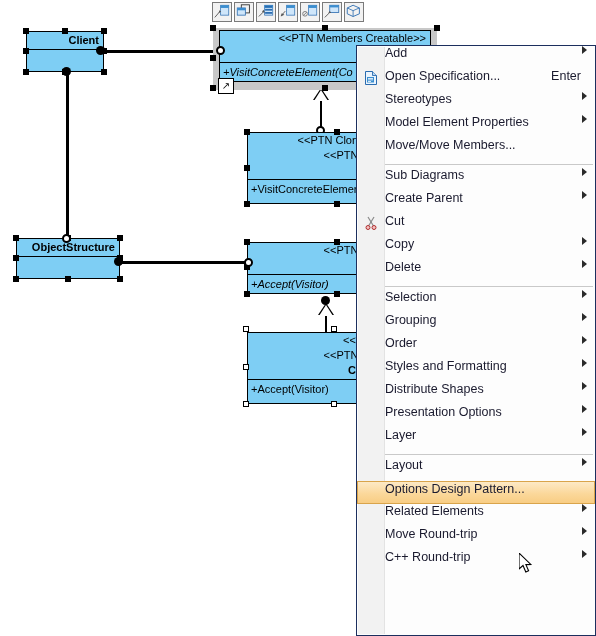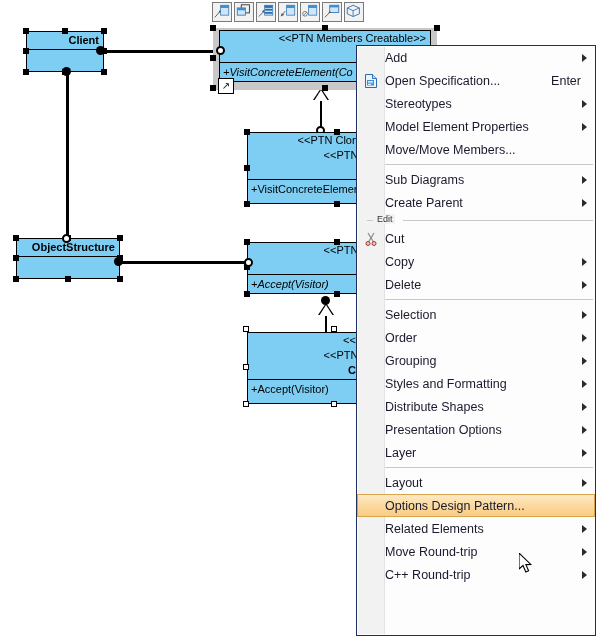--- a/index.html
+++ b/index.html
@@ -49,21 +49,21 @@
   .badge{position:absolute;width:14px;height:14px;background:#fff;border:1px solid #000;display:flex;align-items:center;justify-content:center;font-size:10px;line-height:10px;}
 
   
   #ctxmenu{
     position:absolute;left:356px;top:45px;width:240px;height:591px;
     background:#fdfdfd;border:1px solid #1c2f5e;box-sizing:border-box;
     font-size:12.5px;color:#1a1a2e;
   }
   #ctxmenu .gutter{position:absolute;left:1px;top:1px;width:26px;bottom:1px;background:#f2f2f2;border-right:1px solid #e3e3e3;}
   .mi{
-    position:relative;height:23px;display:flex;align-items:center;
+    position:relative;height:23px;display:flex;
     padding-left:28px;box-sizing:border-box;z-index:2;
   }
   .mi .lbl{flex:0 0 auto;}
   .mi .acc{position:absolute;right:14px;font-size:12.5px;color:#1a1a2e;}
   .mi .arr{position:absolute;right:8px;width:0;height:0;
     border-top:4px solid transparent;border-bottom:4px solid transparent;border-left:5px solid #2b2b2b;}
   .mi .ico{position:absolute;left:4px;width:20px;height:18px;display:flex;align-items:center;justify-content:center;}
   .mi.sel{
     background:linear-gradient(to bottom,#fde9c6 0%,#fbd89b 55%,#f8cd84 100%);
     border:1px solid #d9a44b;box-sizing:border-box;padding-left:27px;
@@ -286,25 +286,20 @@
         <i></i>
       </div>
       <div class="mi">
         <span class="lbl">Sub Diagrams</span>
         <span class="arr"></span>
       </div>
       <div class="mi">
         <span class="lbl">Create Parent</span>
         <span class="arr"></span>
       </div>
-      <div class="msep labeled">
-        <u></u>
-        <b>Edit</b>
-        <i></i>
-      </div>
       <div class="mi">
         <span class="ico">
           <svg width="16" height="16" viewBox="0 0 16 16">
             <line x1="5" y1="2" x2="10.5" y2="11" stroke="#8a8a8a" stroke-width="1.2"></line>
             <line x1="11" y1="2" x2="5.5" y2="11" stroke="#8a8a8a" stroke-width="1.2"></line>
             <circle cx="5" cy="12.5" r="2" fill="#f3c0c0" stroke="#b03030" stroke-width="1"></circle>
             <circle cx="11" cy="12.5" r="2" fill="#f3c0c0" stroke="#b03030" stroke-width="1"></circle>
           </svg>
         </span>
         <span class="lbl">Cut</span>
@@ -318,25 +313,25 @@
         <span class="arr"></span>
       </div>
       <div class="msep">
         <i></i>
       </div>
       <div class="mi">
         <span class="lbl">Selection</span>
         <span class="arr"></span>
       </div>
       <div class="mi">
+        <span class="lbl">Grouping</span>
+        <span class="arr"></span>
+      </div>
+      <div class="mi">
         <span class="lbl">Order</span>
-        <span class="arr"></span>
-      </div>
-      <div class="mi">
-        <span class="lbl">Grouping</span>
         <span class="arr"></span>
       </div>
       <div class="mi">
         <span class="lbl">Styles and Formatting</span>
         <span class="arr"></span>
       </div>
       <div class="mi">
         <span class="lbl">Distribute Shapes</span>
         <span class="arr"></span>
       </div>

